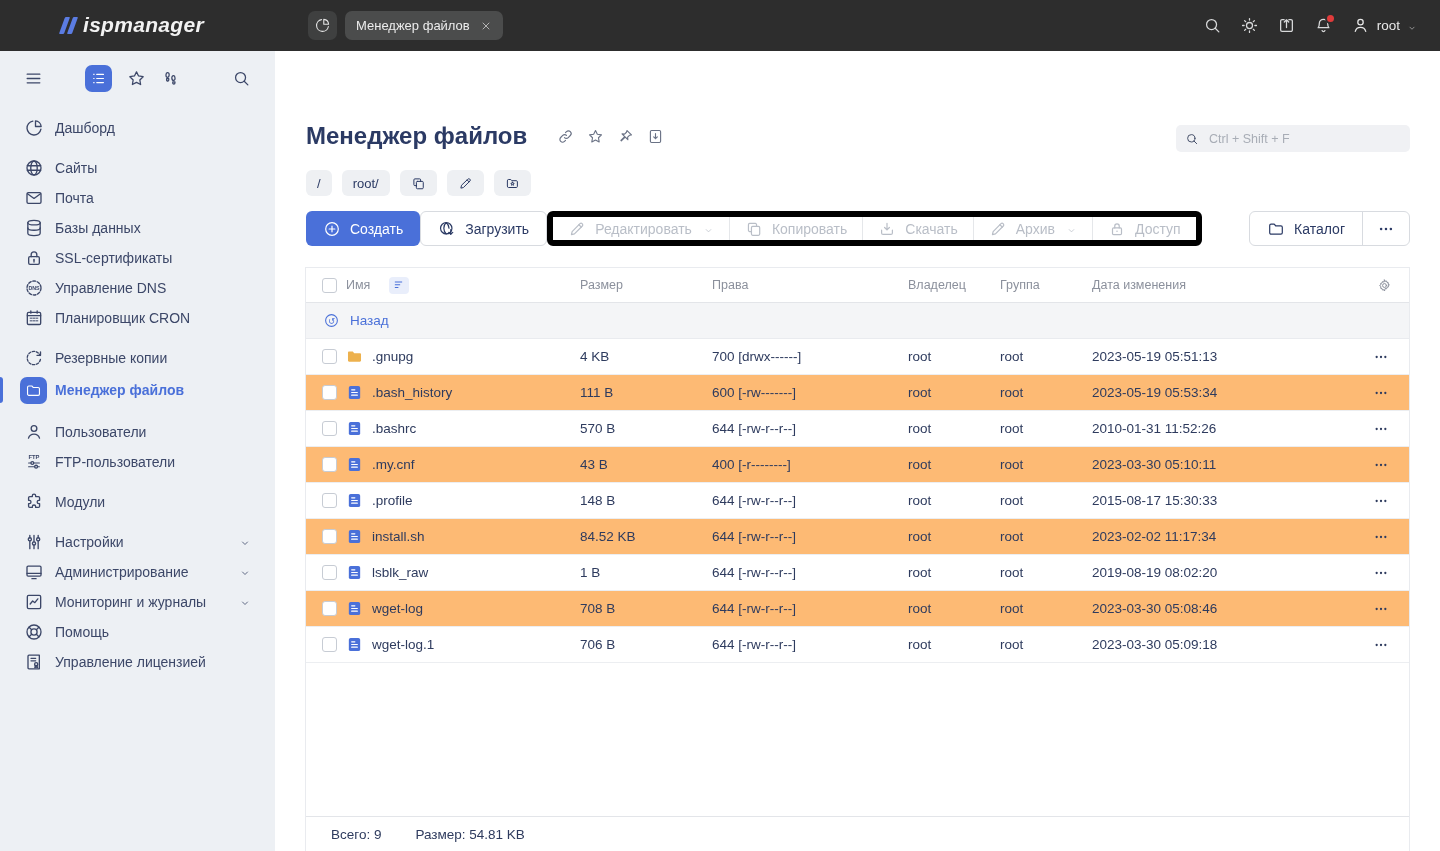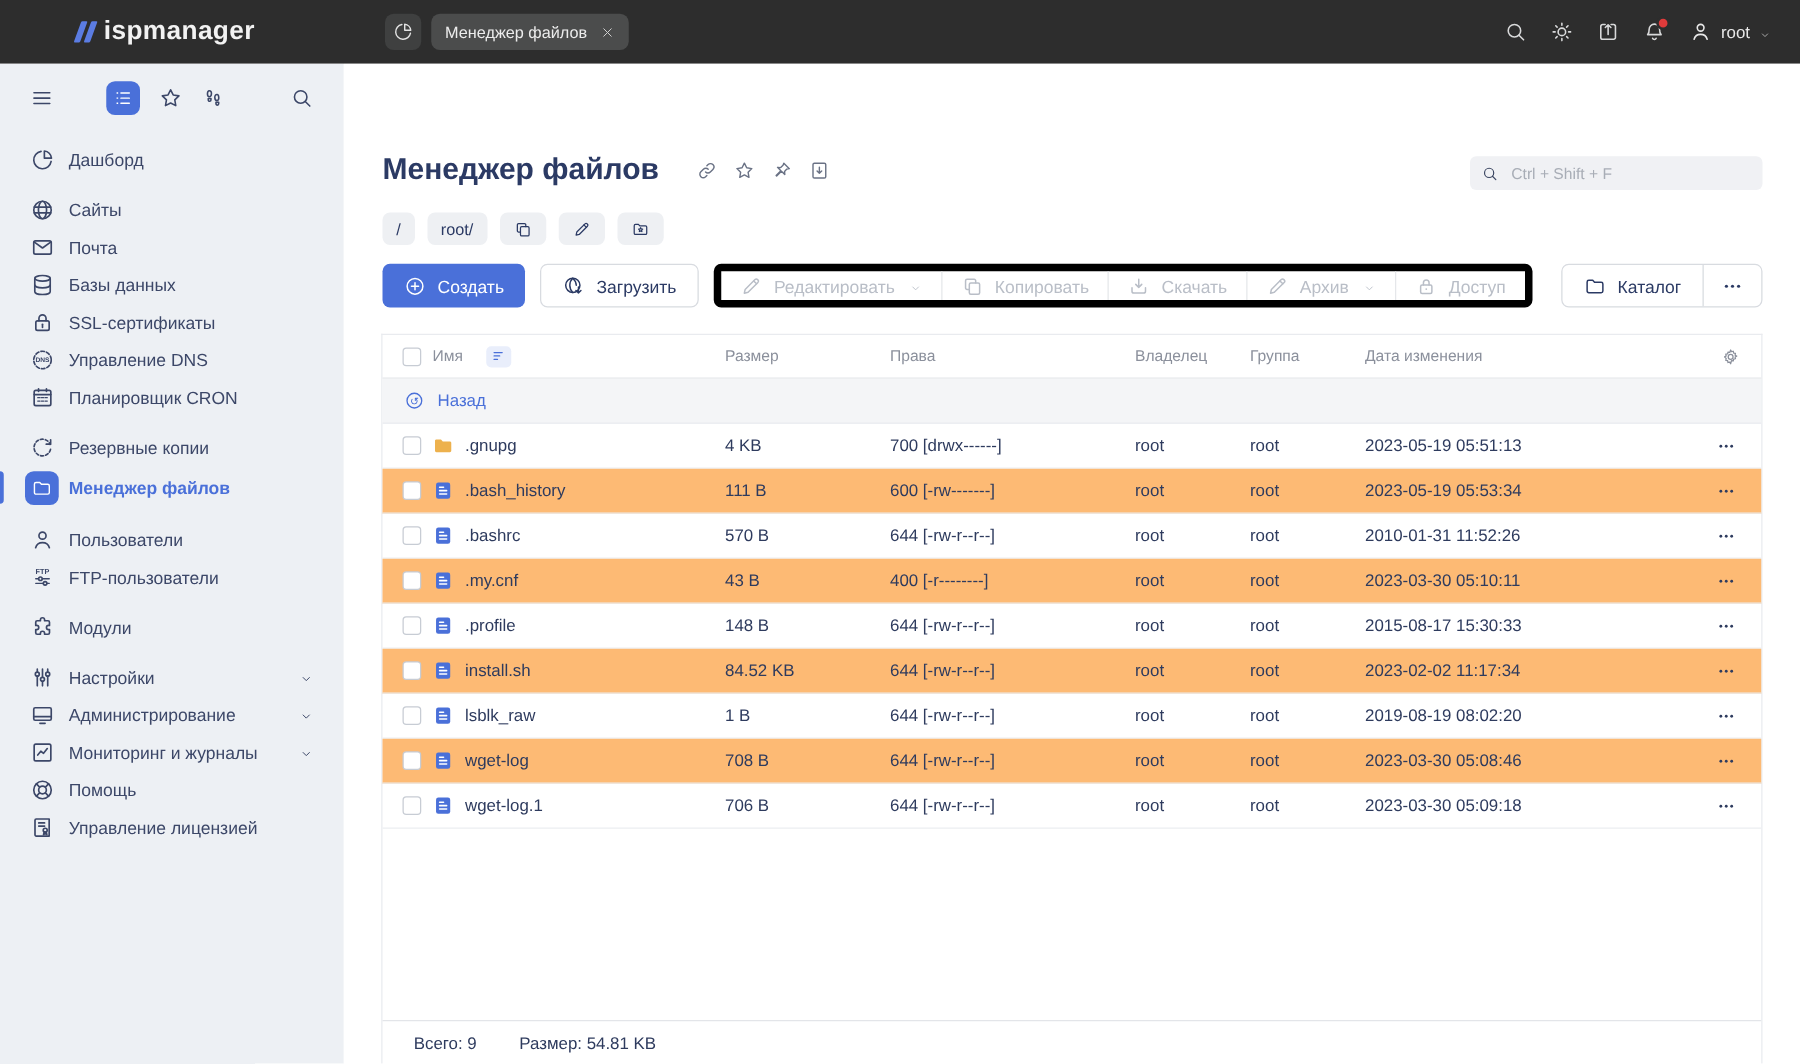--- a/index.html
+++ b/index.html
@@ -3,21 +3,21 @@
 <meta charset="utf-8">
 <style>
   html,body{margin:0;padding:0;background:#fff;}
   body{width:1440px;height:851px;font-family:"Liberation Sans","DejaVu Sans",sans-serif;overflow:hidden;}
   .app{position:relative;width:1440px;height:851px;background:#fff;overflow:hidden;}
 
   
   .topbar{position:absolute;left:0;top:0;width:1440px;height:51px;background:#2d2d2d;}
   .logo{position:absolute;left:62px;top:13px;display:flex;align-items:center;}
   .logo-slash{width:5px;height:17px;background:#5b7ce2;transform:skewX(-20deg);border-radius:1px;margin-right:3px;}
-  .logo-text{color:#f2f2f2;font-size:21px;font-weight:700;margin-left:5px;letter-spacing:.3px;}
+  .logo-text{color:#f2f2f2;font-size:21px;font-weight:700;margin-left:5px;letter-spacing:.3px;font-style:italic;}
   .tb-iconbtn{position:absolute;left:308px;top:11px;width:29px;height:29px;background:#3f4040;border-radius:7px;color:#e3e3e3;display:grid;place-items:center;cursor:pointer;}
   .tb-iconbtn [data-icon]{width:17px;height:17px;display:block;}
   .tb-tab{position:absolute;left:345px;top:11px;height:29px;background:#4b4c4c;border-radius:7px;color:#ececec;font-size:13px;display:flex;align-items:center;gap:10px;padding:0 11px;cursor:pointer;}
   .tab-close{width:12px;height:12px;color:#cfcfcf;cursor:pointer;display:block;}
   .tb-right{position:absolute;right:23px;top:0;height:51px;display:flex;align-items:center;gap:18px;color:#d8d9da;}
   .tb-btn{position:relative;width:19px;height:19px;cursor:pointer;color:#d8d9da;}
   .tb-btn [data-icon]{width:19px;height:19px;display:block;}
   .dot{position:absolute;right:-3px;top:-3px;width:7px;height:7px;border-radius:50%;background:#e03b3b;border:2px solid #2d2d2d;}
   .tb-user{display:flex;align-items:center;gap:7px;font-size:13.5px;color:#e8e8e8;cursor:pointer;}
   .tb-user .uic{width:19px;height:19px;}
@@ -49,21 +49,21 @@
   .ta-ic{width:17px;height:17px;color:#6a7285;cursor:pointer;}
   .content-search{position:absolute;right:30px;top:74px;width:234px;height:27px;background:#f0f1f4;border-radius:5px;display:flex;align-items:center;padding:0 9px;gap:8px;box-sizing:border-box;}
   .cs-ic{width:14px;height:14px;color:#3a4560;flex:0 0 14px;}
   .cs-input{border:none;background:transparent;outline:none;font-size:12.5px;color:#3a4560;width:100%;font-family:inherit;}
   .cs-input::placeholder{color:#a8adb6;}
   .crumbs{position:absolute;left:31px;top:119px;display:flex;gap:10px;height:26px;}
   .chip{background:#eef0f3;border-radius:6px;display:flex;align-items:center;padding:0 11px;font-size:13px;color:#2b3a64;cursor:pointer;}
   .chip-ic{width:15px;height:15px;color:#2b3a64;display:block;}
   .crumb-actions{display:flex;gap:10px;}
 
-  .toolbar{position:absolute;left:31px;top:160px;right:30px;height:35px;display:flex;align-items:stretch;gap:12px;}
+  .toolbar{position:absolute;left:31px;top:160px;right:30px;height:35px;display:flex;align-items:stretch;}
   .btn{display:flex;align-items:center;gap:9px;border-radius:6px;font-size:14px;cursor:pointer;padding:0 17px;white-space:nowrap;}
   .btn-primary{background:#4a70d9;color:#fff;}
   .btn-plain{background:#fff;border:1px solid #d8dbe0;color:#2b3a64;box-sizing:border-box;}
   .b-ic{width:18px;height:18px;flex:0 0 18px;}
   .tb-group{display:flex;border:6px solid #000000;border-radius:6px;overflow:hidden;box-sizing:border-box;}
   .tb-group .btn{border-radius:0;color:#b9bec7;padding:0 15px;}
   .tb-group .btn + .btn{border-left:1px solid #e5e7ea;}
   .tb-group .b-ic{color:#b9bec7;}
   .chev-sm{width:11px;height:11px;margin-left:2px;}
   .tb-right-group{margin-left:auto;display:flex;border:1px solid #d8dbe0;border-radius:6px;box-sizing:border-box;}

